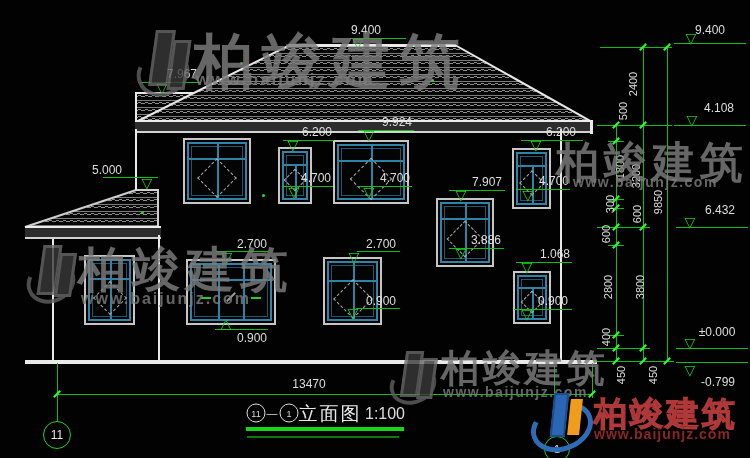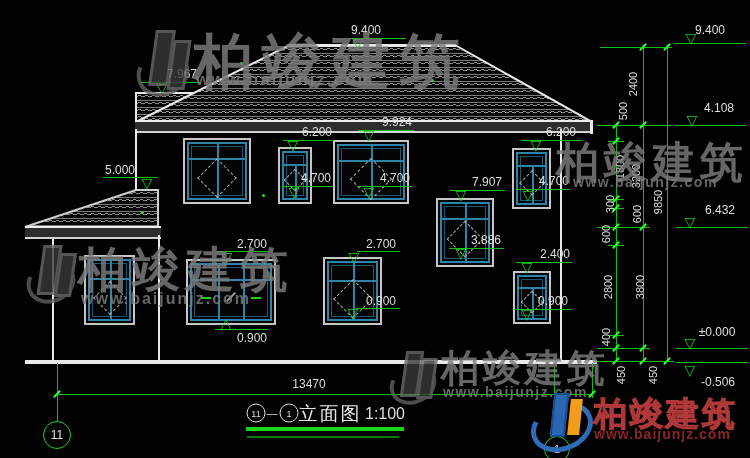--- a/index.html
+++ b/index.html
@@ -156,21 +156,21 @@
   <div class="dot" style="left:141px;top:211px;"></div>
 
   <div class="lbl" style="left:366px;top:30px;">9.400</div>
   <div class="gl" style="left:350px;top:38px;width:56px;"></div>
     <span class="tri" style="left:358px;top:36px;">▽</span>
 
   <div class="lbl" style="left:182px;top:74px;">7.967</div>
   <div class="gl" style="left:140px;top:82px;width:60px;"></div>
     <span class="tri" style="left:162px;top:81px;">▽</span>
 
-  <div class="lbl" style="left:120px;top:170px;">5.000</div>
+  <div class="lbl" style="left:107px;top:170px;">5.000</div>
   <div class="gl" style="left:103px;top:177px;width:55px;"></div>
     <span class="tri" style="left:147px;top:176px;">▽</span>
 
   <div class="lbl" style="left:317px;top:132px;">6.200</div>
   <div class="gl" style="left:283px;top:140px;width:51px;"></div>
     <span class="tri" style="left:293px;top:138px;">▽</span>
 
   <div class="lbl" style="left:397px;top:122px;">9.924</div>
   <div class="gl" style="left:358px;top:130px;width:56px;"></div>
     <span class="tri" style="left:369px;top:128px;">▽</span>
@@ -192,21 +192,21 @@
     <span class="tri" style="left:528px;top:188px;">▽</span>
 
   <div class="lbl" style="left:487px;top:182px;">7.907</div>
   <div class="gl" style="left:449px;top:190px;width:56px;"></div>
     <span class="tri" style="left:461px;top:188px;">▽</span>
 
   <div class="lbl" style="left:486px;top:240px;">3.886</div>
   <div class="gl" style="left:449px;top:248px;width:55px;"></div>
     <span class="tri" style="left:461px;top:246px;">▽</span>
 
-  <div class="lbl" style="left:555px;top:254px;">2.400</div>
+  <div class="lbl" style="left:555px;top:254px;">1.068</div>
   <div class="gl" style="left:516px;top:262px;width:56px;"></div>
     <span class="tri" style="left:527px;top:260px;">▽</span>
 
   <div class="lbl" style="left:553px;top:301px;">0.900</div>
   <div class="gl" style="left:514px;top:309px;width:58px;"></div>
     <span class="tri" style="left:527px;top:307px;">▽</span>
 
   <div class="lbl" style="left:252px;top:244px;">2.700</div>
   <div class="gl" style="left:216px;top:251px;width:52px;"></div>
     <span class="tri" style="left:227px;top:250px;">▽</span>
@@ -282,21 +282,21 @@
   <div class="gl" style="left:676px;top:227px;width:72px;"></div>
     <span class="tri" style="left:690px;top:215px;">▽</span>
   <div class="lbl" style="left:720px;top:210px;">6.432</div>
 
   <div class="gl" style="left:676px;top:348px;width:72px;"></div>
     <span class="tri" style="left:690px;top:336px;">▽</span>
   <div class="lbl" style="left:717px;top:332px;">±0.000</div>
 
   <div class="gl" style="left:676px;top:362px;width:72px;"></div>
     <span class="tri" style="left:690px;top:363px;">▽</span>
-  <div class="lbl" style="left:718px;top:382px;">-0.506</div>
+  <div class="lbl" style="left:718px;top:382px;">-0.799</div>
 
   <div class="gv" style="left:57px;top:363px;height:59px;"></div>
   <div class="gv" style="left:592px;top:363px;height:35px;"></div>
   <div class="gv" style="left:554px;top:366px;height:71px;"></div>
   <div class="gl" style="left:57px;top:394px;width:536px;"></div>
   <div class="tk" style="left:57px;top:394px;"></div>
     <div class="tk" style="left:592px;top:394px;"></div>
   <div class="lbl" style="left:309px;top:384px;background:#020202;padding:0 3px;">13470</div>
 
   <div class="gcirc" style="left:57px;top:435px;width:26px;height:26px;font-size:12px;">

